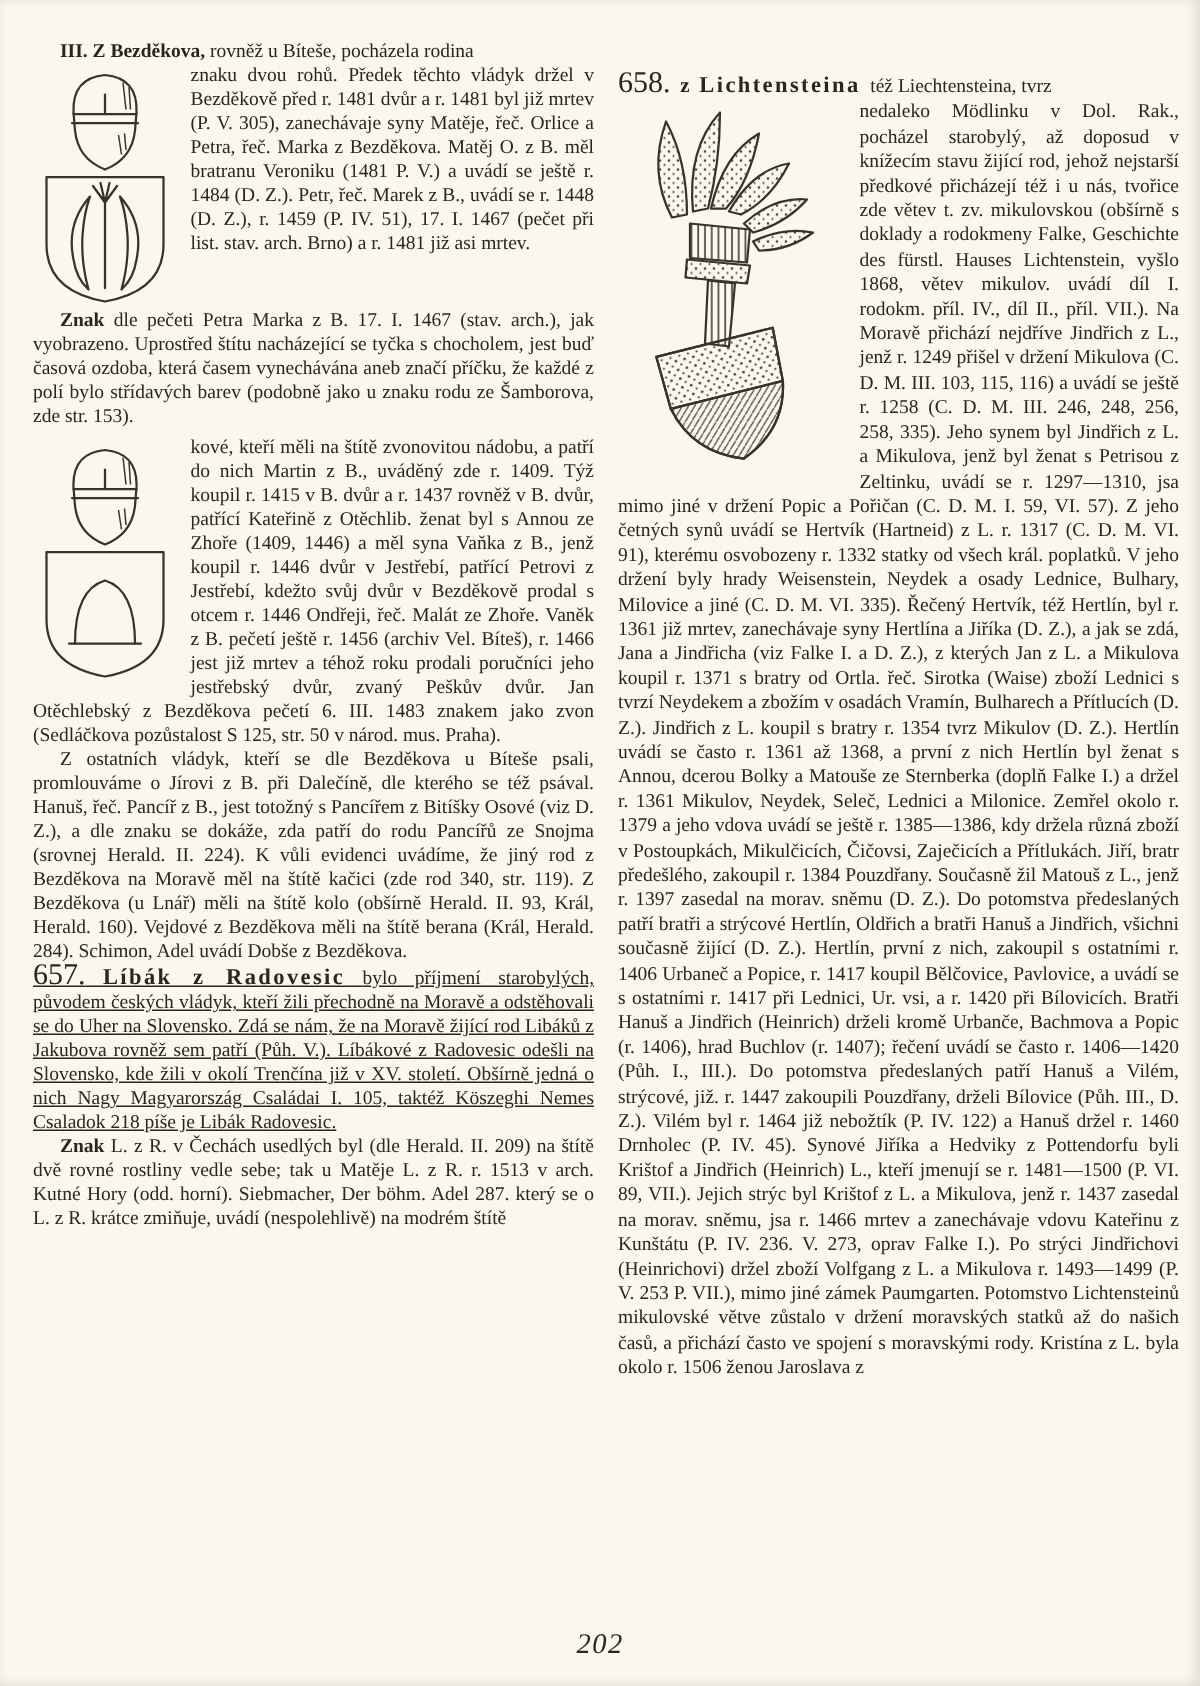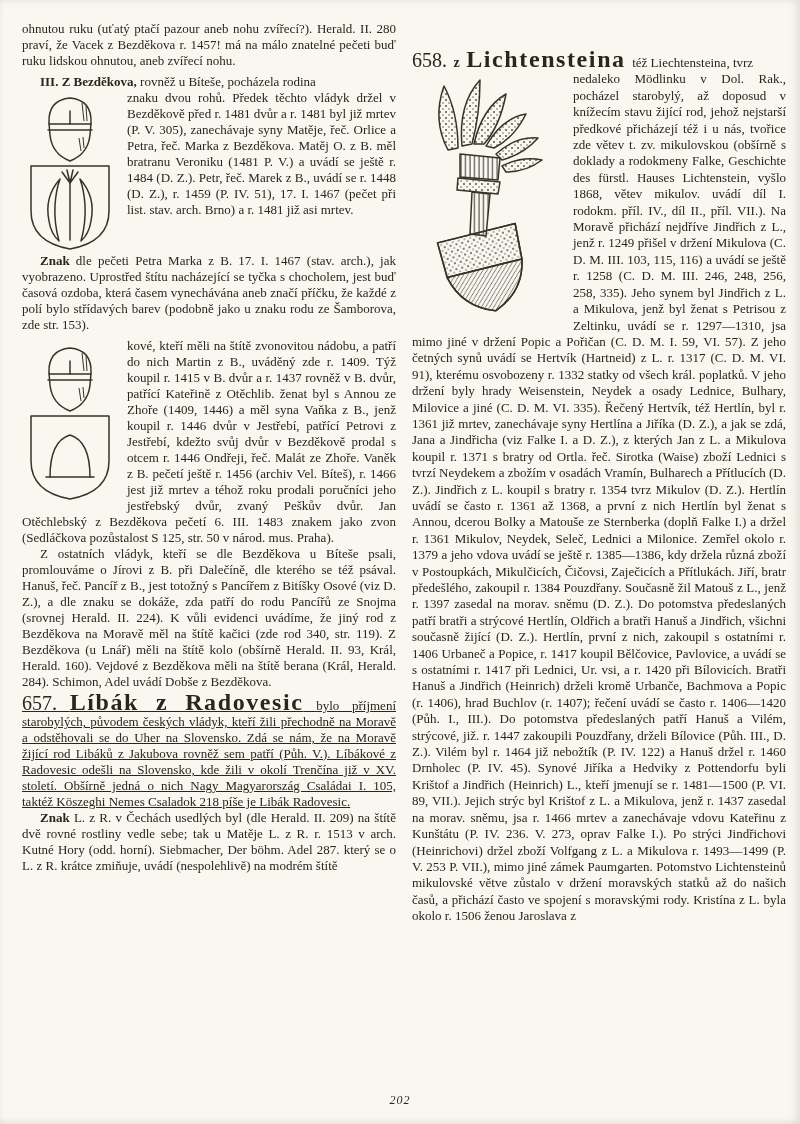--- a/index.html
+++ b/index.html
@@ -13,45 +13,44 @@
     color:#29261e;
     box-shadow:inset -4px 0 8px rgba(60,55,40,.10), inset 0 -2px 6px rgba(60,55,40,.05);
   }
   .cols{display:flex;gap:16px;padding:21px 14px 0 22px;}
   .col{width:374px;text-align:justify;font-size:13px;line-height:16px;}
   .col-right{line-height:16.4px;}
   p.para{margin:0;}
   .indent{text-indent:18px;}
   b{font-weight:bold;}
   .sec-roman{font-weight:bold;}
-  .big-name{font-size:24px;font-weight:bold;letter-spacing:1.6px;line-height:1;white-space:nowrap;}
+  .big-name{font-size:15px;font-weight:bold;letter-spacing:1.6px;line-height:1;white-space:nowrap;}
   .sec-num{font-size:20px;}
   .prefix-z{font-weight:bold;font-size:14px;}
   .gap-sm{margin-top:5px;}
   .gap-657{margin-top:17px;text-decoration:underline;}
   .gap-658{margin-top:26px;}
   .fl{float:left;margin:3px 11px 2px 2px;}
   .fl svg{display:block;}
   .flow::after{content:"";display:block;clear:both;}
   .pageno{
     position:absolute;left:0;right:0;bottom:16px;
-    text-align:center;font-style:italic;font-size:12px;letter-spacing:1px;
+    text-align:center;font-style:italic;font-size:19px;letter-spacing:1px;
   }
   .ill{stroke:#36332a;fill:none;stroke-width:1.5;stroke-linejoin:round;stroke-linecap:round;}
   .ill-thin{stroke:#36332a;fill:none;stroke-width:1;stroke-linejoin:round;}
 </style>
 </head>
 <body>
 
 <div class="page">
   <div class="cols">
 
     <div class="col">
 
-      <p class="para">ohnutou ruku (uťatý ptačí pazour aneb nohu zvířecí?). Herald. II. 280 praví, že Vacek z Bezděkova r. 1457! má na málo znatelné pečeti buď ruku lidskou ohnutou, aneb zvířecí nohu.</p>
 
       <div class="gap-sm">
         <p class="para indent"><span class="sec-roman">III.</span> <b>Z Bezděkova,</b> <span>rovněž u Bíteše, pocházela rodina</span></p>
         <div class="flow">
           <span class="fl">
             <svg width="92" height="158" viewBox="0 0 92 158" aria-hidden="true">
               <g class="ill">
                 <path d="M25,30 Q24,7 46,5 Q68,7 67,30 L66,42 Q64,61 46,68 Q28,61 26,42 Z"></path>
                 <path d="M25,31 L67,31"></path>
                 <path d="M24,37 L68,37"></path>

